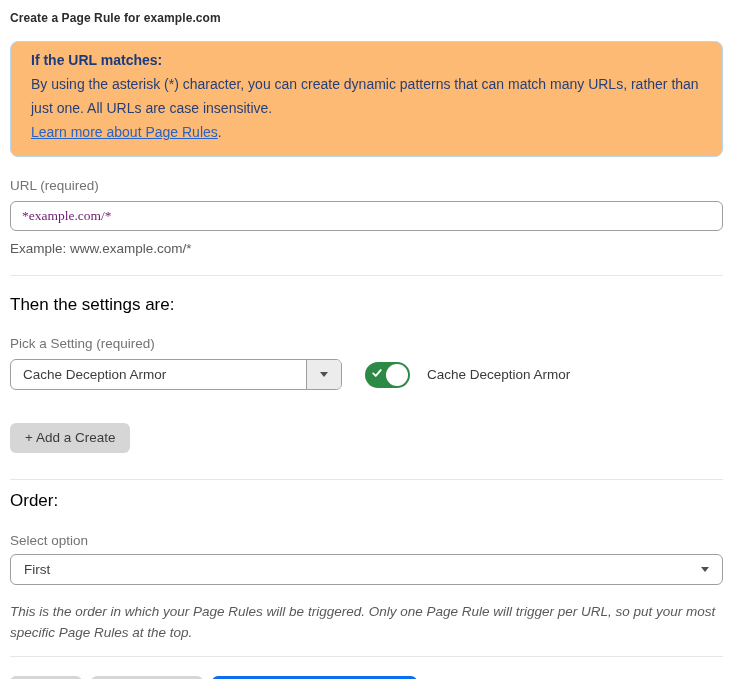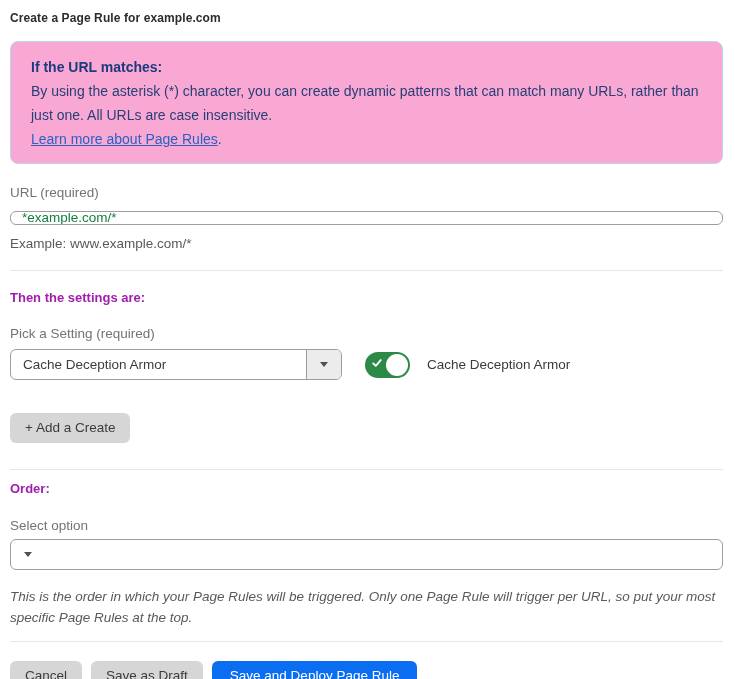--- a/index.html
+++ b/index.html
@@ -18,24 +18,24 @@
   .page-title {
     margin-top: 11px;
     font-size: 12px;
     font-weight: 700;
     color: #2c2c2c;
     letter-spacing: .1px;
   }
   
   .info-box {
     margin-top: 16px;
-    background: #f9a8d4;
+    background: #fdba74;
     border: 1px solid #b9d5ef;
     border-radius: 8px;
-    padding: 13px 20px 12px 20px;
+    padding: 6px 20px 12px 20px;
     font-size: 14px;
     line-height: 24px;
     color: #263f77;
   }
   .info-heading {
     font-weight: 700;
     color: #1c3a7e;
     font-size: 14px;
     line-height: 24px;
   }
@@ -52,39 +52,39 @@
     margin-bottom: 8px;
   }
   .helper-text {
     font-size: 13.5px;
     color: #595959;
     margin-top: 7px;
     line-height: 21px;
   }
   .text-input {
     width: 100%;
-    height: 14px;
+    height: 30px;
     border: 1px solid #9e9e9e;
     border-radius: 6px;
     padding: 0 11px;
-    font-family: Liberation Sans, sans-serif;
-    font-size: 13.5px;
-    color: #15803d;
+    font-family: Liberation Serif, serif;
+    font-size: 13.5px;
+    color: #701a75;
     background: #ffffff;
     outline: none;
   }
   hr.divider {
     border: none;
     border-top: 1px solid #e6e6e6;
     margin: 16px 0 0 0;
   }
   .section-heading {
-    font-size: 13px;
-    font-weight: 700;
-    color: #a21caf;
+    font-size: 17px;
+    font-weight: 400;
+    color: #000000;
     margin-top: 19px;
   }
   
   .setting-row {
     display: flex;
     align-items: center;
     margin-top: 0;
   }
   .setting-select {
     width: 332px;
@@ -240,20 +240,21 @@
 
   <button class="btn btn-gray add-setting-btn">+ Add a Create</button>
 
   <hr class="divider" style="margin-top:26px;">
 
   <div class="section-heading" style="margin-top:11px;">Order:</div>
 
   <div class="field-label" style="margin-top:22px; margin-bottom:0;">Select option</div>
 
   <div class="wide-select">
+    <div class="select-value">First</div>
     <div class="caret-down"></div>
   </div>
 
   <div class="helper-text" style="margin-top:16px;font-style:italic;">This is the order in which your Page Rules will be triggered. Only one Page Rule will trigger per URL, so put your most specific Page Rules at the top.</div>
 
   <hr class="divider" style="margin-top:13px;">
 
   <div class="footer-actions">
     <button class="btn btn-gray">Cancel</button>
     <button class="btn btn-gray">Save as Draft</button>

